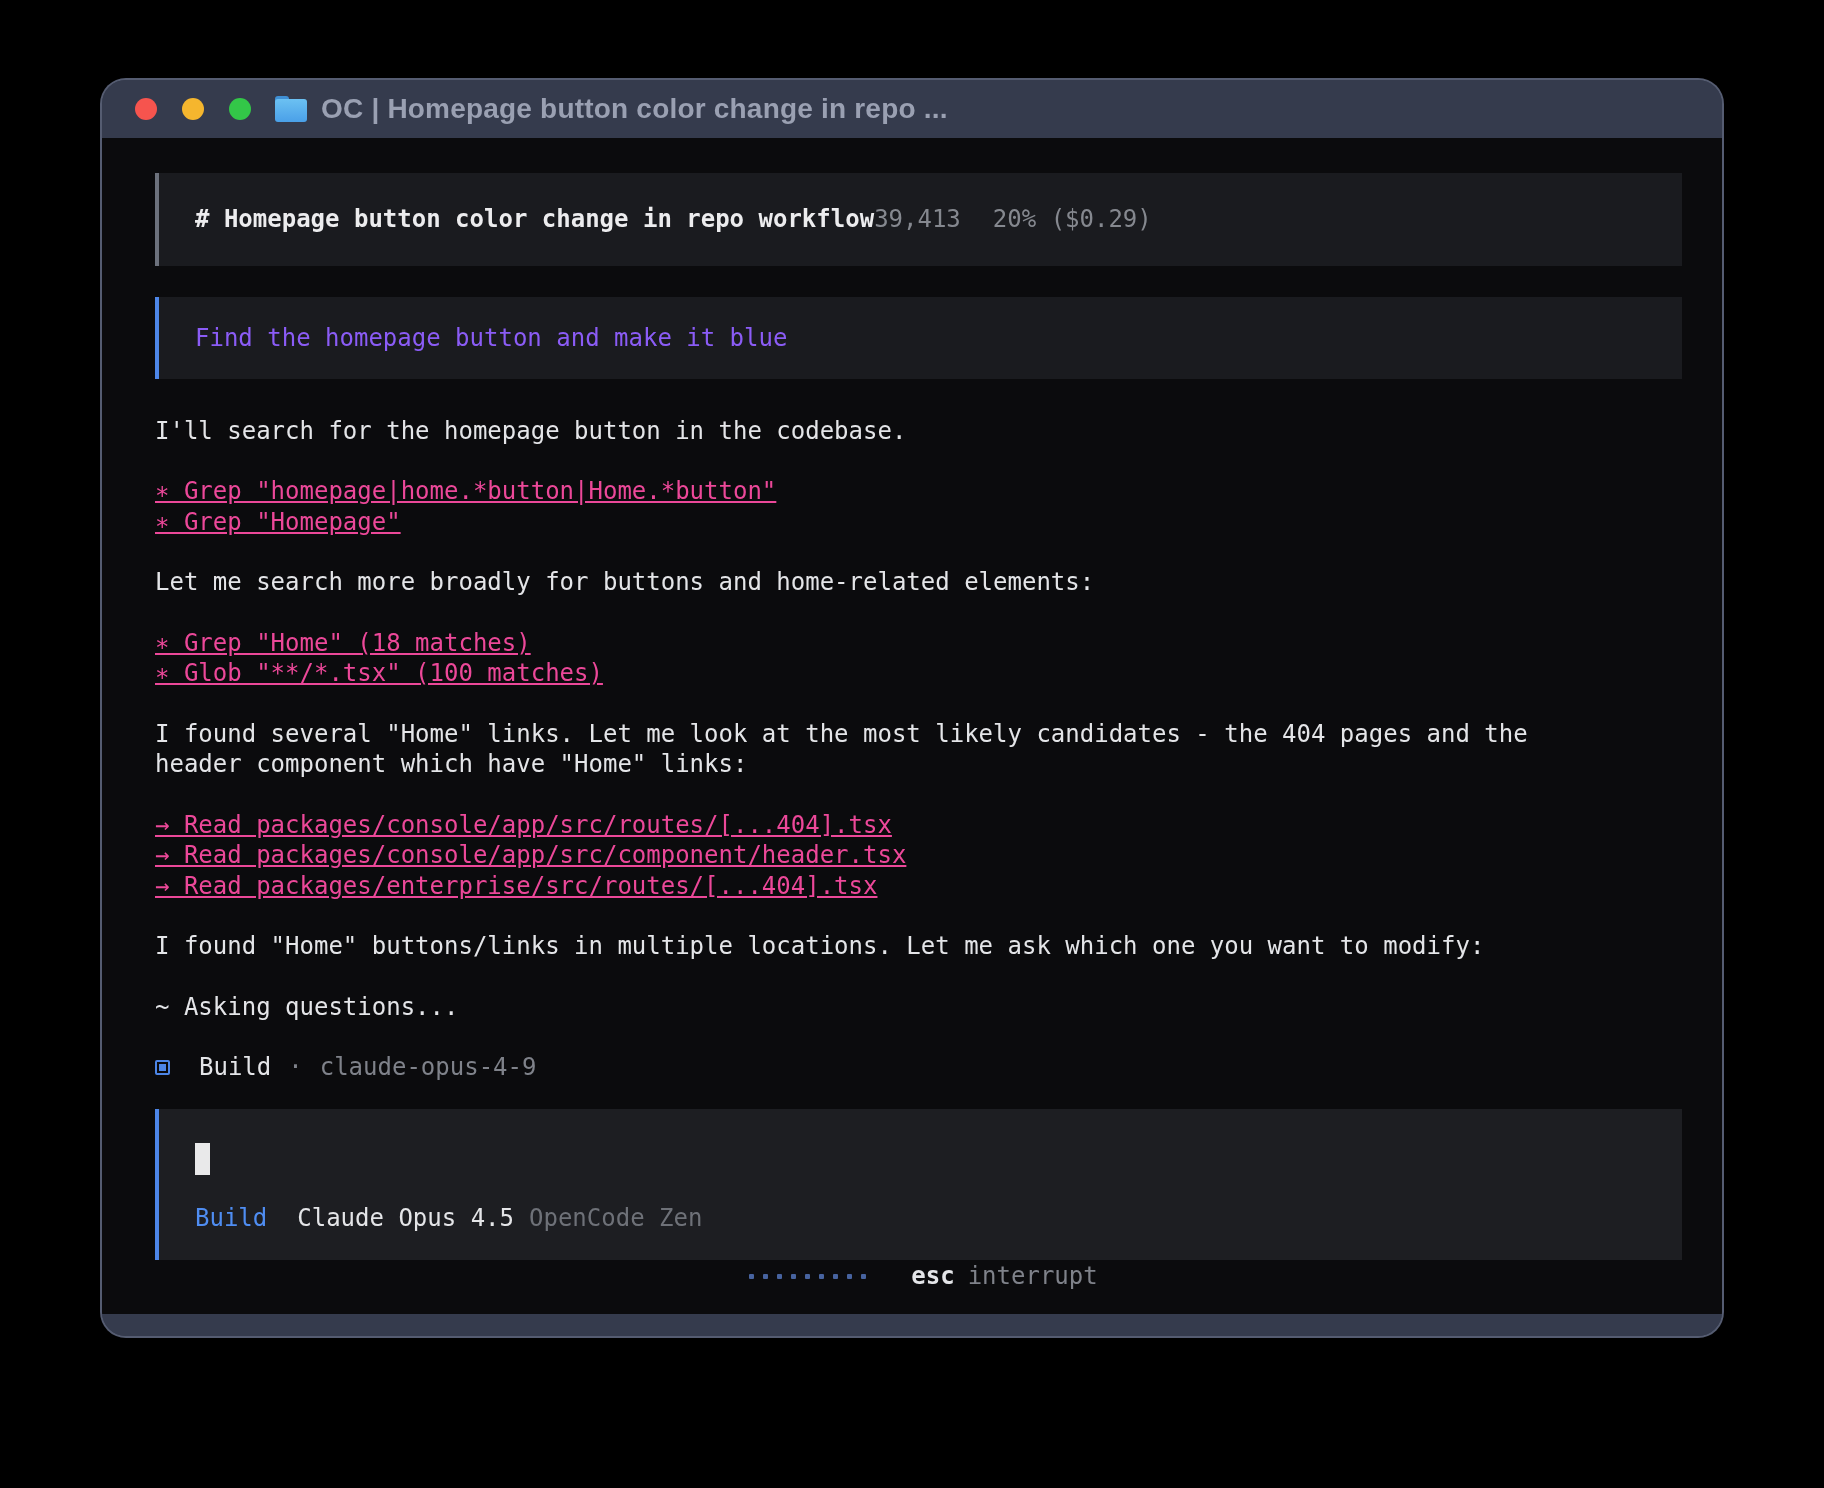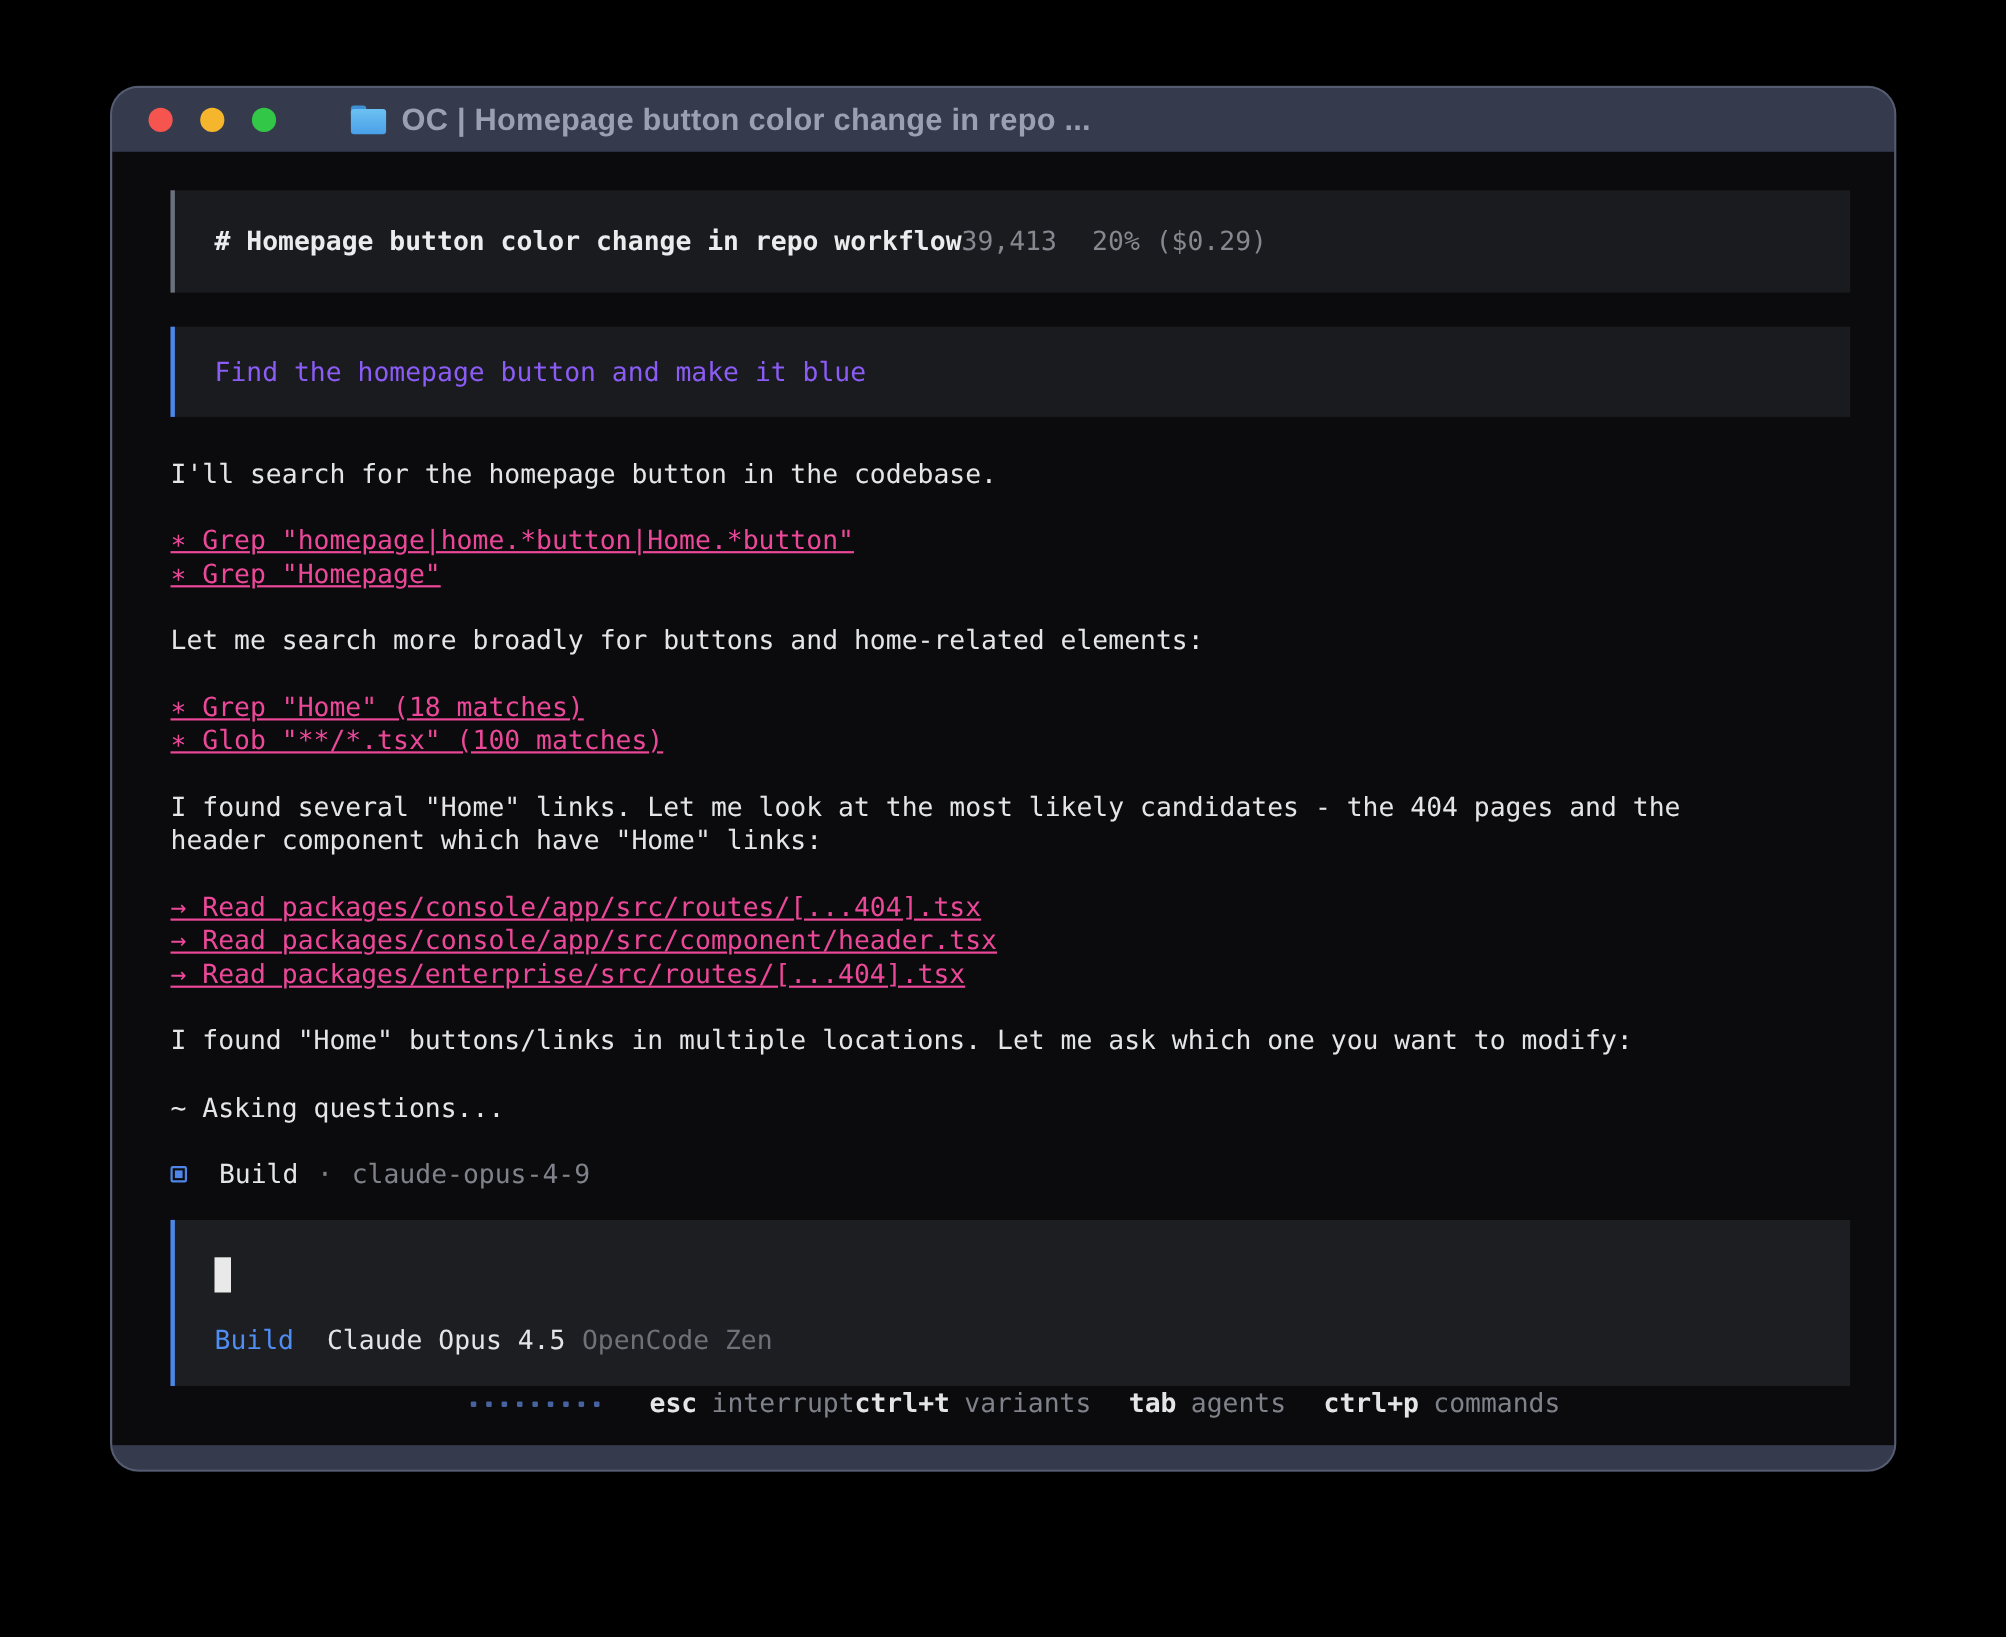--- a/index.html
+++ b/index.html
@@ -13,21 +13,21 @@
     background: #353b4d; border-radius: 26px; overflow: hidden;
     border: 2px solid rgba(125,132,158,0.45);
     display: flex; flex-direction: column;
   }
   .titlebar {
     height: 58px; flex: 0 0 58px; background: #353b4d;
     display: flex; align-items: center; padding-left: 33px;
   }
   .traffic { display: flex; gap: 25px; align-items: center; }
   .light { width: 22px; height: 22px; border-radius: 50%; }
-  .title-group { display: flex; align-items: center; gap: 14px; margin-left: 68px; }
+  .title-group { display: flex; align-items: center; gap: 14px; margin-left: 24px; }
   .folder-icon { width: 32px; height: 26px; position: relative; }
   .folder-icon .tab {
     position: absolute; left: 0; top: 0; width: 14px; height: 8px;
     background: #3f8fd4; border-radius: 3px 3px 0 0;
   }
   .folder-icon .body {
     position: absolute; left: 0; top: 3px; width: 32px; height: 23px;
     background: linear-gradient(180deg, #6cc1f2 0%, #4aa0e8 100%); border-radius: 3px;
   }
   .window-title {
@@ -171,33 +171,19 @@
               <span class="dot"></span>
               <span class="dot"></span>
               <span class="dot"></span>
               <span class="dot"></span>
             </div>
           <div class="hint">
             <span class="key">esc</span>
             <span class="label">interrupt</span>
           </div>
         </div>
-        <div class="footer-right" id="right-hints">
-            <div class="hint">
-              <span class="key">ctrl+t</span>
-              <span class="label">variants</span>
-            </div>
-            <div class="hint">
-              <span class="key">tab</span>
-              <span class="label">agents</span>
-            </div>
-            <div class="hint">
-              <span class="key">ctrl+p</span>
-              <span class="label">commands</span>
-            </div>
-          </div>
       </div>
 
     </div>
 
     <div class="bottom-strip"></div>
   </div>
 </div>
 
 </body></html>

